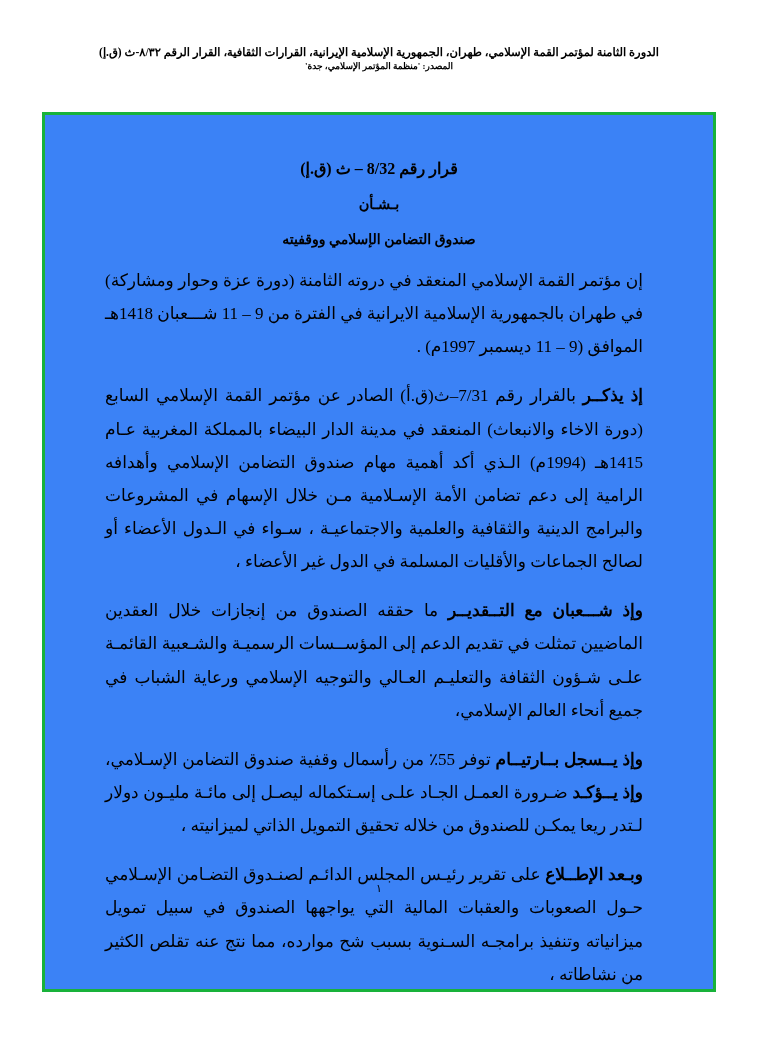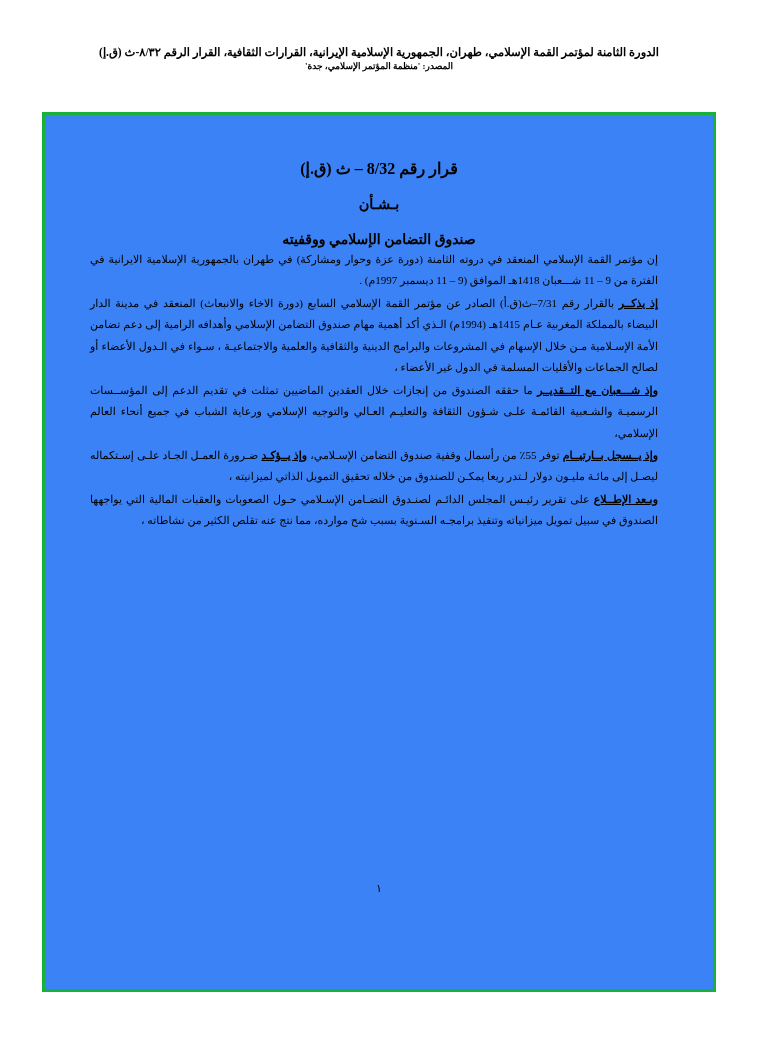--- a/index.html
+++ b/index.html
@@ -69,32 +69,32 @@
     margin-top: 18px;
   }
   .title3 {
     text-align: center;
     font-weight: bold;
     font-size: 14px;
     letter-spacing: 0.5px;
     margin-top: 18px;
   }
   p.para {
-    font-size: 11px;
+    font-size: 17px;
     line-height: 1.95;
     text-align: justify;
     text-justify: inter-word;
-    margin: 1px;
+    margin: 16px;
     direction: rtl;
   }
   .gap-lg { margin-top: 32px; }
   .gap-md { margin-top: 26px; }
   .gap-sm { margin-top: 16px; }
   .indent { padding-right: 10px; }
-  .b { font-weight: bold; text-decoration: underline; }
+  .b { font-weight: bold; }
   .para-narrow {
     font-size: 12.5px;
     line-height: 2.0;
   }
   .pagenum {
     position: absolute;
     bottom: 24px;
     left: 0;
     right: 0;
     text-align: center;

